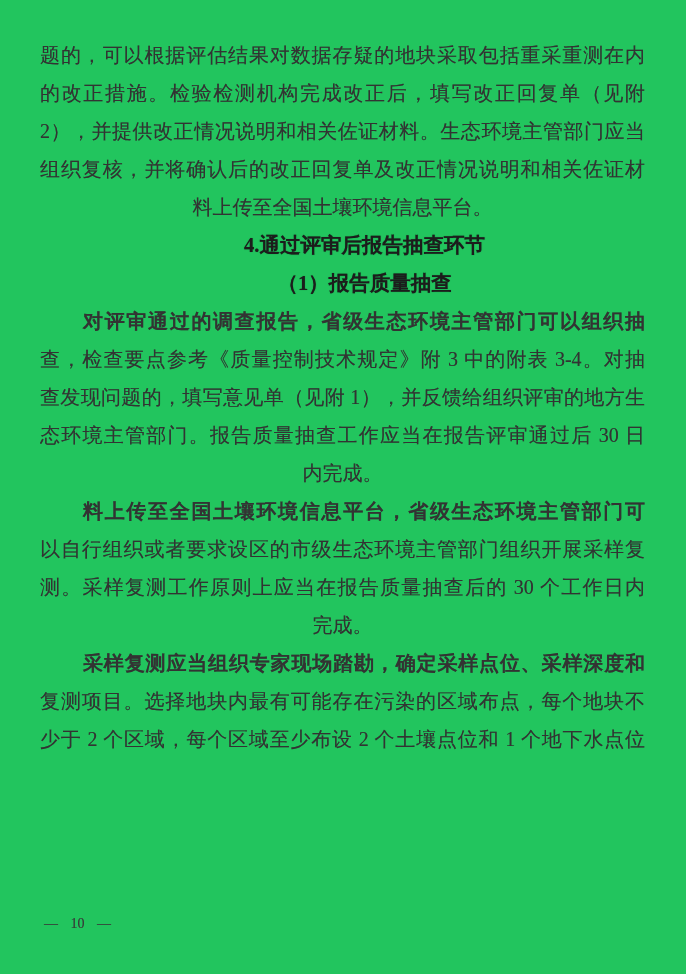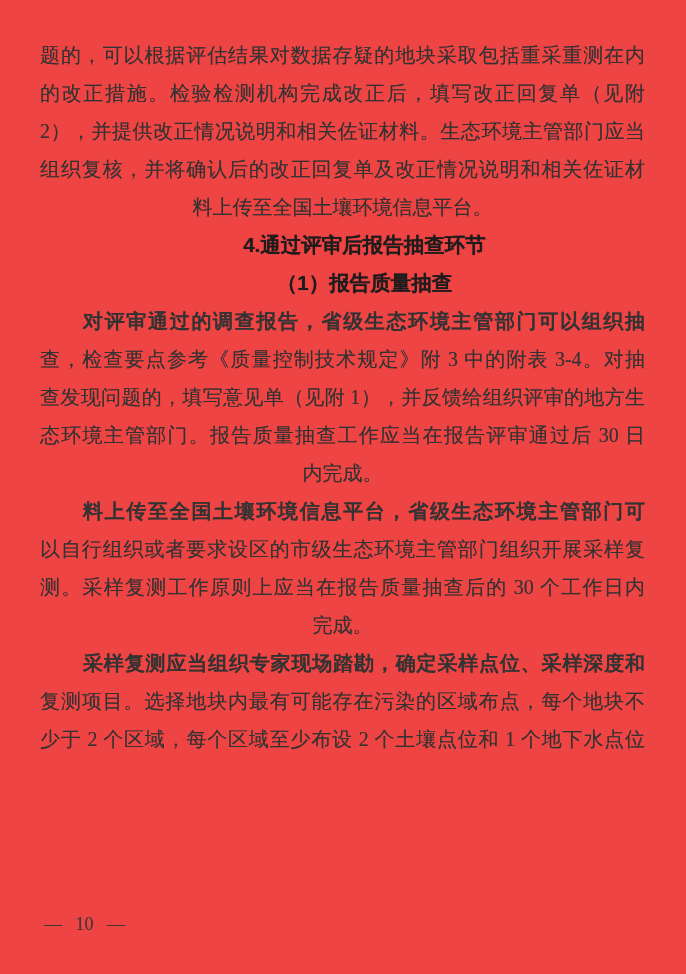--- a/index.html
+++ b/index.html
@@ -4,21 +4,21 @@
 <style>
   html, body {
     margin: 0;
     padding: 0;
     background: #ffffff;
   }
   .page {
     position: relative;
     width: 686px;
     height: 974px;
-    background: #ef4444;
+    background: #22c55e;
     overflow: hidden;
     font-family: "Liberation Serif", serif;
   }
   .content {
     position: absolute;
     left: 40px;
     top: 36px;
     width: 605px;
   }
   .line {
@@ -32,31 +32,31 @@
   }
   .line.fill {
     text-align: justify;
     text-align-last: justify;
   }
   .line.indent {
     text-indent: 2.15em;
     font-weight: bold;
   }
   .line.heading {
-    font-family: Liberation Sans, sans-serif;
+    font-family: Liberation Serif, serif;
     font-weight: 700;
     color: #1c1c1c;
     font-size: 20.5px;
     text-shadow: 0 0 0.8px rgba(10, 10, 10, 0.55);
   }
   .footer {
     position: absolute;
     left: 44px;
     top: 913px;
-    font-size: 18px;
+    font-size: 14px;
     line-height: 22px;
     color: #3a3a3a;
     word-spacing: 9px;
     text-shadow: 0 0 0.5px rgba(40, 40, 40, 0.4);
   }
 </style>
 </head>
 <body>
 
 <div class="page">

